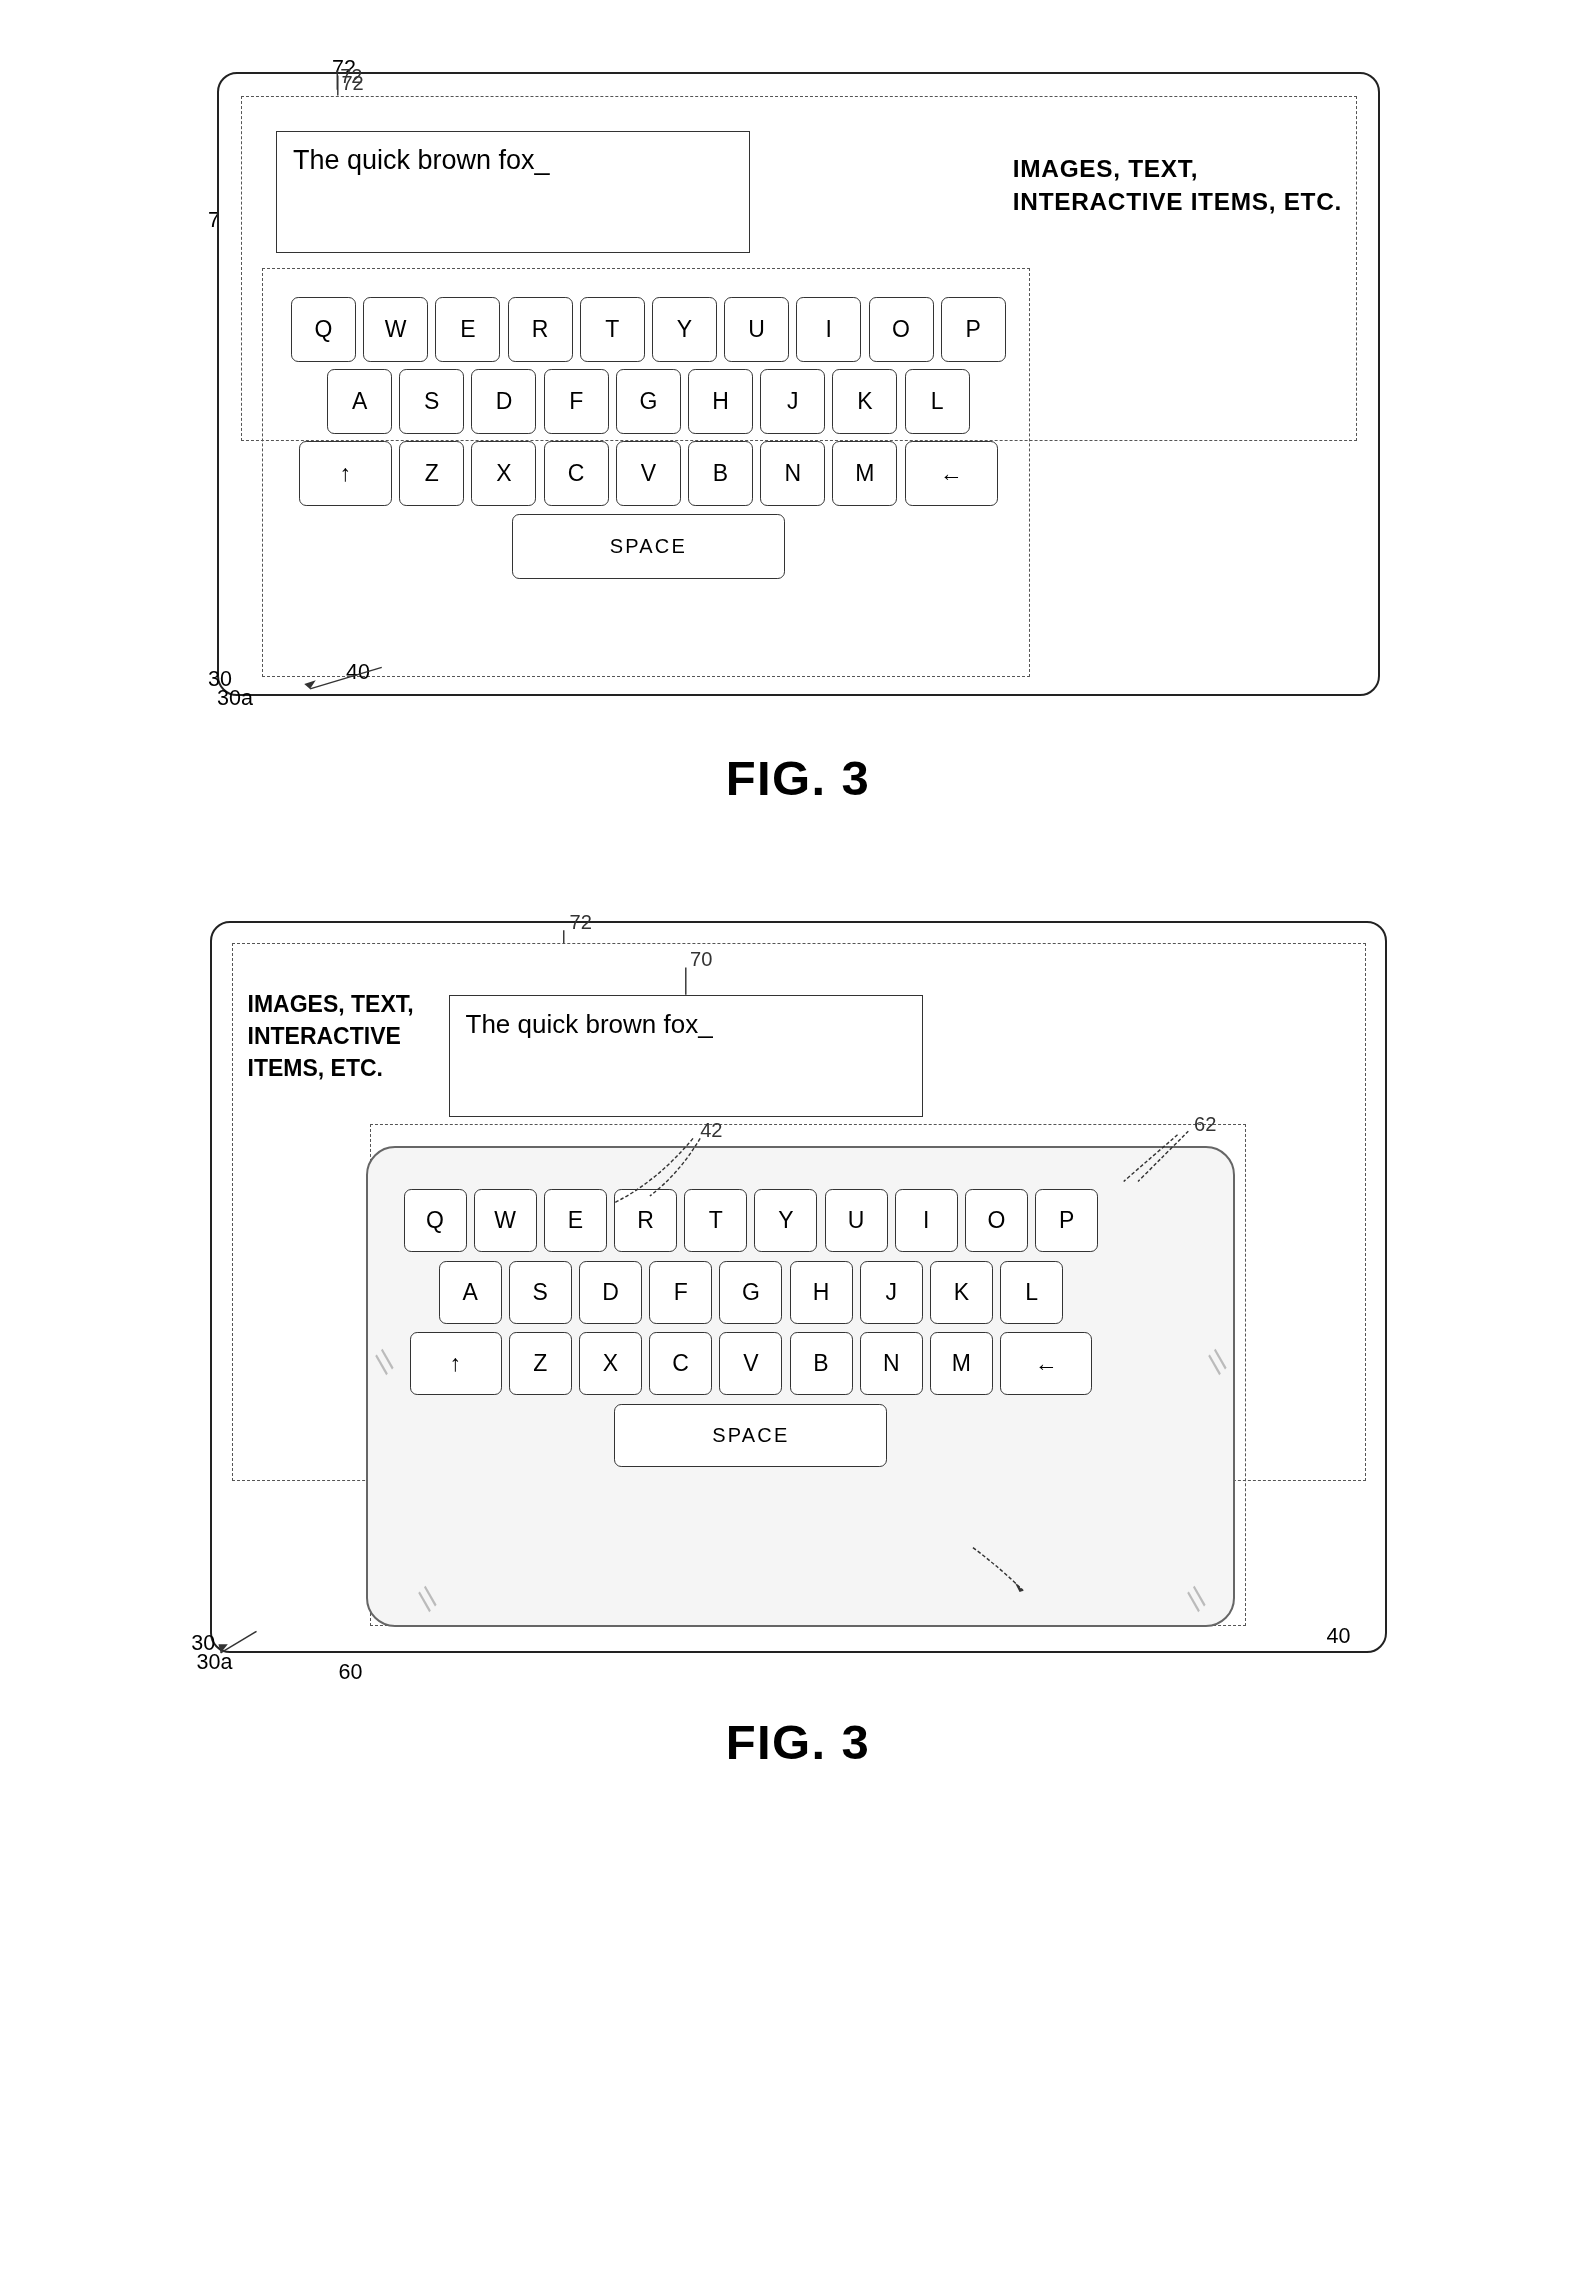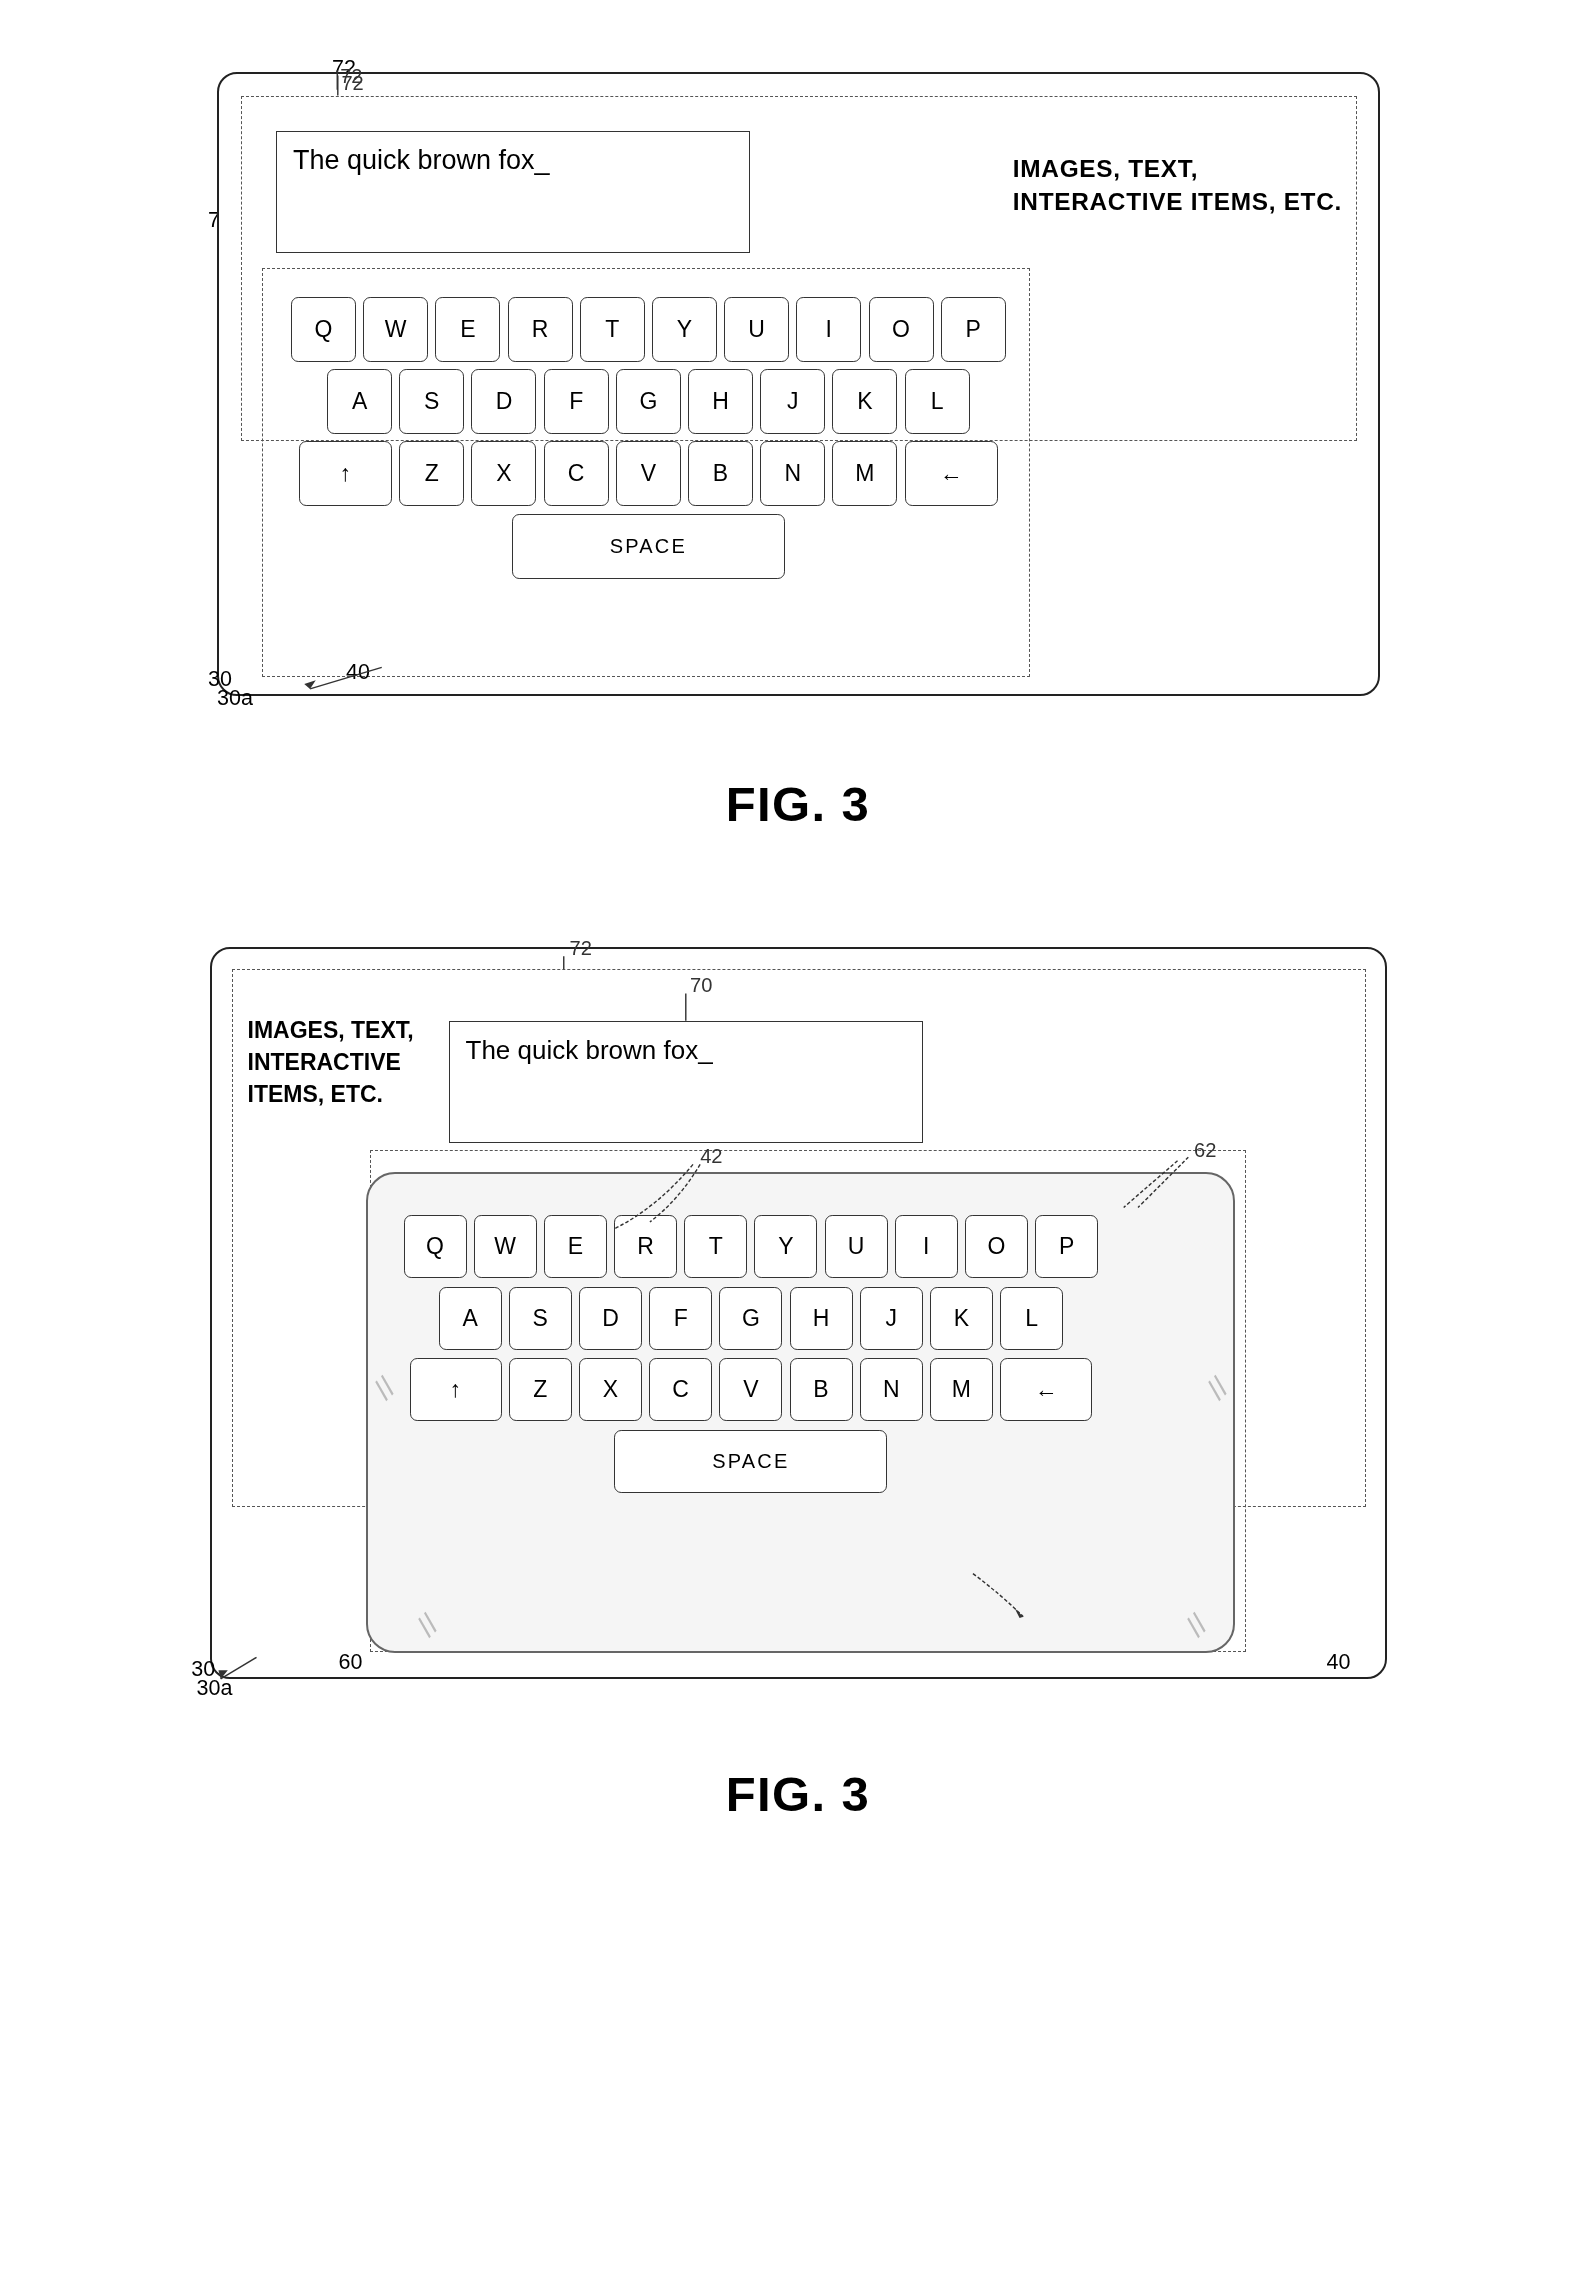--- a/index.html
+++ b/index.html
@@ -78,21 +78,21 @@
       justify-content: center;
       font-size: 23px;
       font-weight: 500;
       cursor: pointer;
     }
 
     
     .fig-caption {
       font-size: 49px;
       font-weight: bold;
-      margin-top: 44px;
+      margin-top: 18px;
       letter-spacing: 1.4px;
     }
 
     
     .ref {
       position: absolute;
       font-size: 21.5px;
       font-weight: normal;
     }
 
@@ -322,21 +322,21 @@
         <path d="M 1345 295 Q 1310 325 1270 360" stroke="#333" stroke-width="2" fill="none" stroke-dasharray="5,3"></path>
 
         <path d="M 1060 870 Q 1100 900 1130 930" stroke="#333" stroke-width="2" fill="none" stroke-dasharray="5,3"></path>
         <polygon points="1130,930 1118,918 1125,932" fill="#333"></polygon>
       </svg>
 
     </div>
 
     <span class="ref" style="top:739px; left:10.8px;">30</span>
     <span class="ref" style="top:758px; left:16px;">30a</span>
-    <span class="ref" style="top:732px; left:158px;">60</span>
+    <span class="ref" style="top:768px; left:158px;">60</span>
     <span class="ref" style="top:732px; right:65px;">40</span>
 
     <svg style="position:absolute;top:0;left:0;width:100%;height:100%;pointer-events:none;overflow:visible;" xmlns="http://www.w3.org/2000/svg" viewBox="0 0 1720 1120" width="1235" height="804">
 
       <line x1="105" y1="1030" x2="55" y2="1060" stroke="#333" stroke-width="2"></line>
       <polygon points="55,1060 65,1048 52,1048" fill="#333"></polygon>
     </svg>
 
   </div>
 

